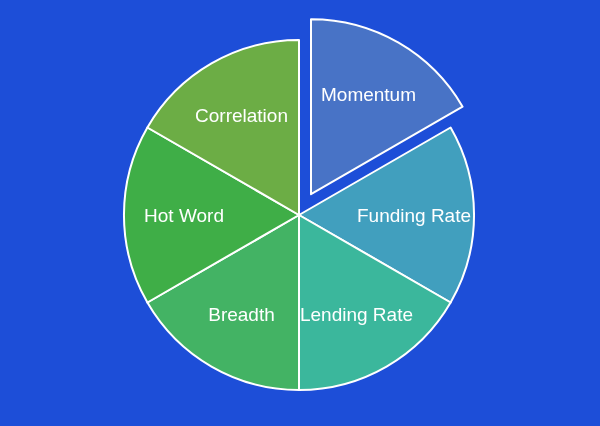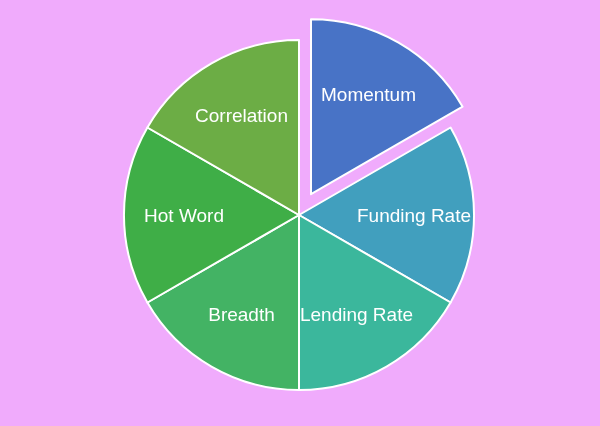--- a/index.html
+++ b/index.html
@@ -5,21 +5,21 @@
   html, body {
     margin: 0;
     padding: 0;
     background: #ffffff;
     font-family: "Liberation Sans", sans-serif;
   }
   .stage {
     position: relative;
     width: 600px;
     height: 426px;
-    background: #f0abfc;
+    background: #1d4ed8;
     overflow: hidden;
   }
   #pie-svg {
     display: block;
     width: 600px;
     height: 426px;
   }
   #pie-svg text {
     fill: #ffffff;
     font-family: "Liberation Sans", sans-serif;

